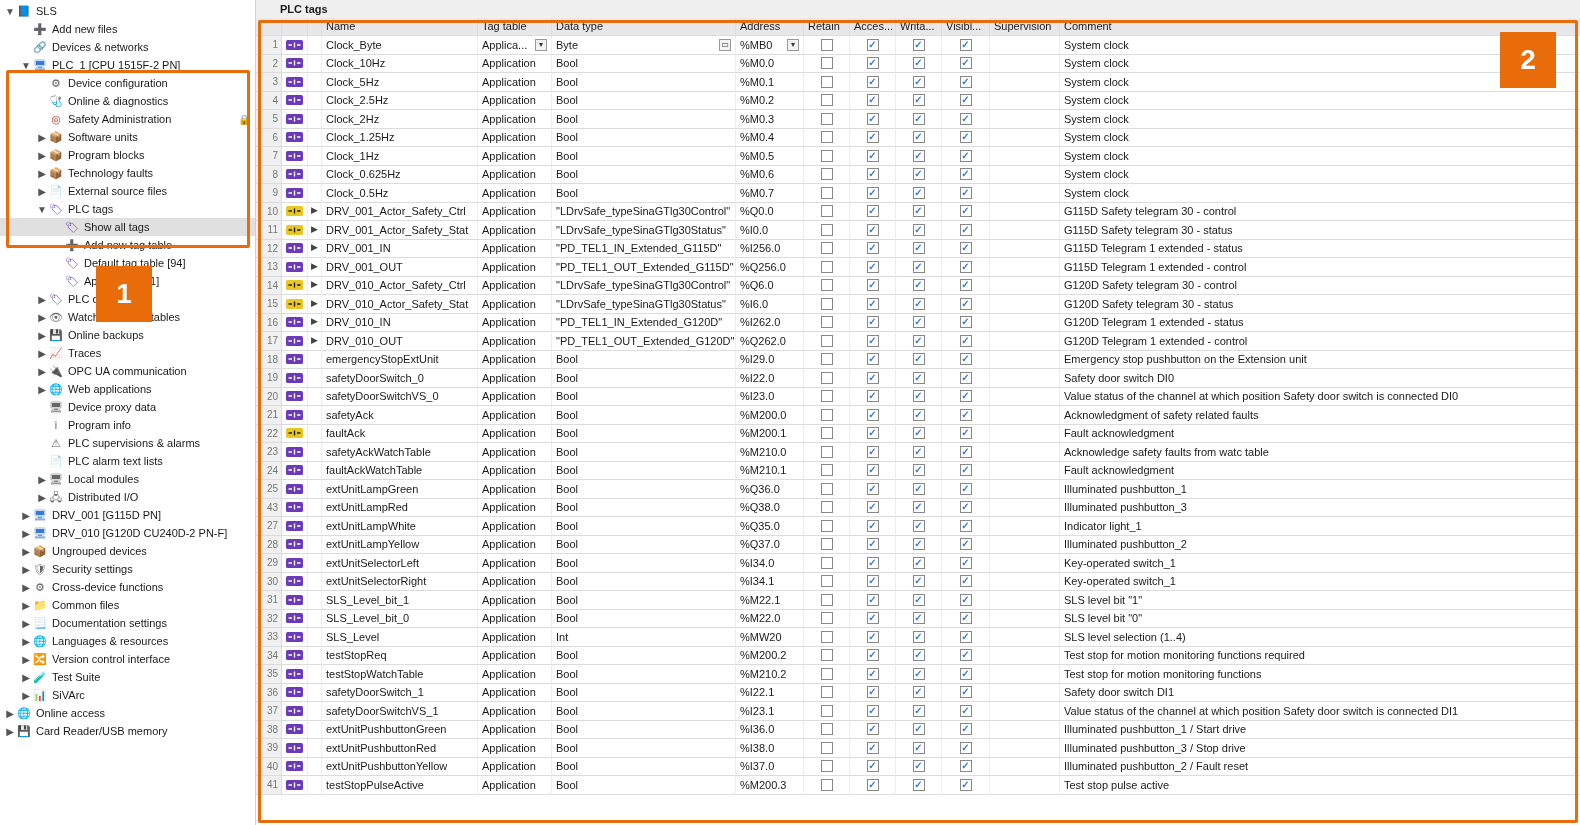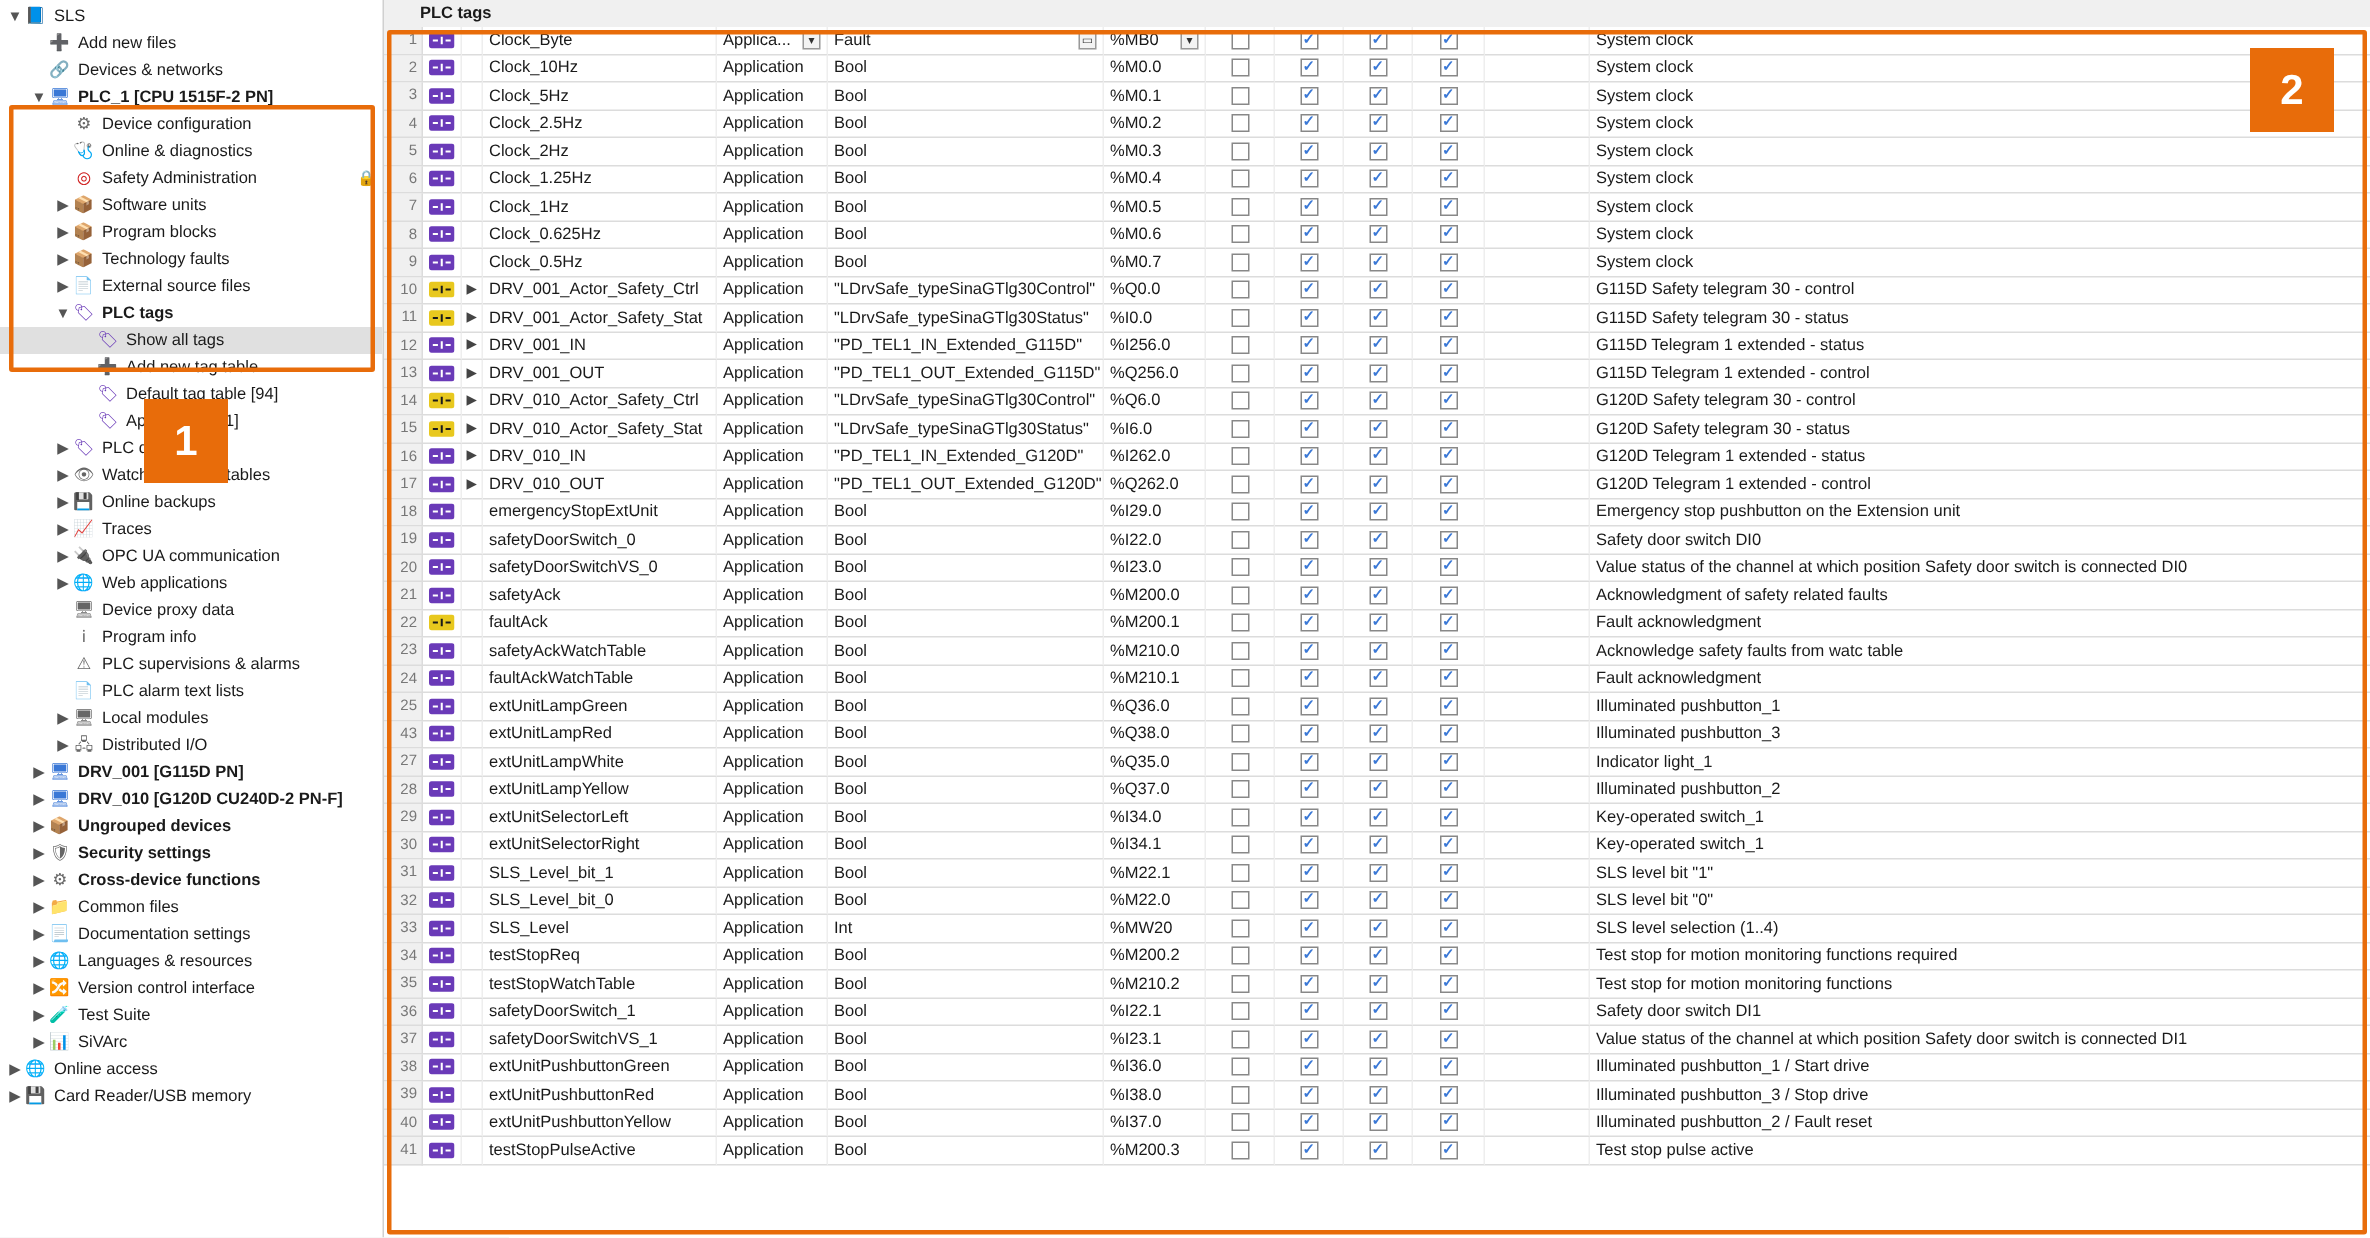--- a/index.html
+++ b/index.html
@@ -14,21 +14,21 @@
   
   .tree{width:256px;flex:0 0 256px;background:var(--panel);border-right:1px solid var(--line);overflow:auto;padding:2px 0;position:relative}
   .tree ul{list-style:none;margin:0;padding:0}
   .tree li{white-space:nowrap}
   .node{display:flex;align-items:center;height:18px;padding-right:4px;cursor:default}
   .node.sel{background:var(--tree-sel)}
   .twisty{width:12px;text-align:center;color:#555;font-size:10px;display:inline-block}
   .twisty.blank{visibility:hidden}
   .ticon{width:16px;height:16px;display:inline-flex;align-items:center;justify-content:center;margin-right:4px;font-size:11px}
   .lbl{flex:1;overflow:hidden;text-overflow:ellipsis}
-  .bold{font-weight:700}
+  .bold{font-weight:400}
   .lock{color:#2a5da8;font-size:10px;margin-left:auto}
   .i-folder{color:#d9a441}
   .i-folderblue{color:#3a78d6}
   .i-cpu{color:#3a78d6}
   .i-gear{color:#666}
   .i-tags{color:#6a3ab8}
   .i-red{color:#d02020}
   .i-green{color:#2a9a2a}
 
   
@@ -360,40 +360,55 @@
 
     <div class="box" style="left:6px;top:70px;width:244px;height:178px"></div>
     <div class="callout" style="left:96px;top:266px">1</div>
   </div>
 
   <div class="main">
     <div class="tabbar">
       <div class="tab">PLC tags</div>
     </div>
     <div class="grid-wrap">
+      <div class="grid" id="hdr-row">
+          <div class="hdr"></div>
+          <div class="hdr"></div>
+          <div class="hdr"></div>
+          <div class="hdr">Name</div>
+          <div class="hdr">Tag table</div>
+          <div class="hdr">Data type</div>
+          <div class="hdr">Address</div>
+          <div class="hdr">Retain</div>
+          <div class="hdr">Acces...</div>
+          <div class="hdr">Writa...</div>
+          <div class="hdr">Visibl...</div>
+          <div class="hdr">Supervision</div>
+          <div class="hdr">Comment</div>
+        </div>
       <div class="gbody">
         <div class="grid" id="body-grid">
             <div class="cell rnum row-sel">1</div>
             <div class="cell tag row-sel">
               <svg class="tag-purple" width="20" height="12" viewBox="0 0 20 12">
                 <rect x="0" y="0" width="20" height="12" rx="2"></rect>
                 <path d="M3 6 L7 6 M10 3 L10 9 M13 6 L17 6" stroke-width="1.6" fill="none"></path>
               </svg>
             </div>
             <div class="cell exp row-sel"></div>
             <div class="cell name row-sel">Clock_Byte</div>
             <div class="cell  row-sel">
               <span class="ttbl">
                 <span>Applica...</span>
                 <span class="dd">▾</span>
               </span>
             </div>
             <div class="cell  row-sel">
               <span class="ttbl">
-                <span>Fault</span>
+                <span>Byte</span>
                 <span class="dd">▭</span>
               </span>
             </div>
             <div class="cell  row-sel">
               <span class="ttbl">
                 <span>%MB0</span>
                 <span class="dd">▾</span>
               </span>
             </div>
             <div class="cell chk row-sel">

